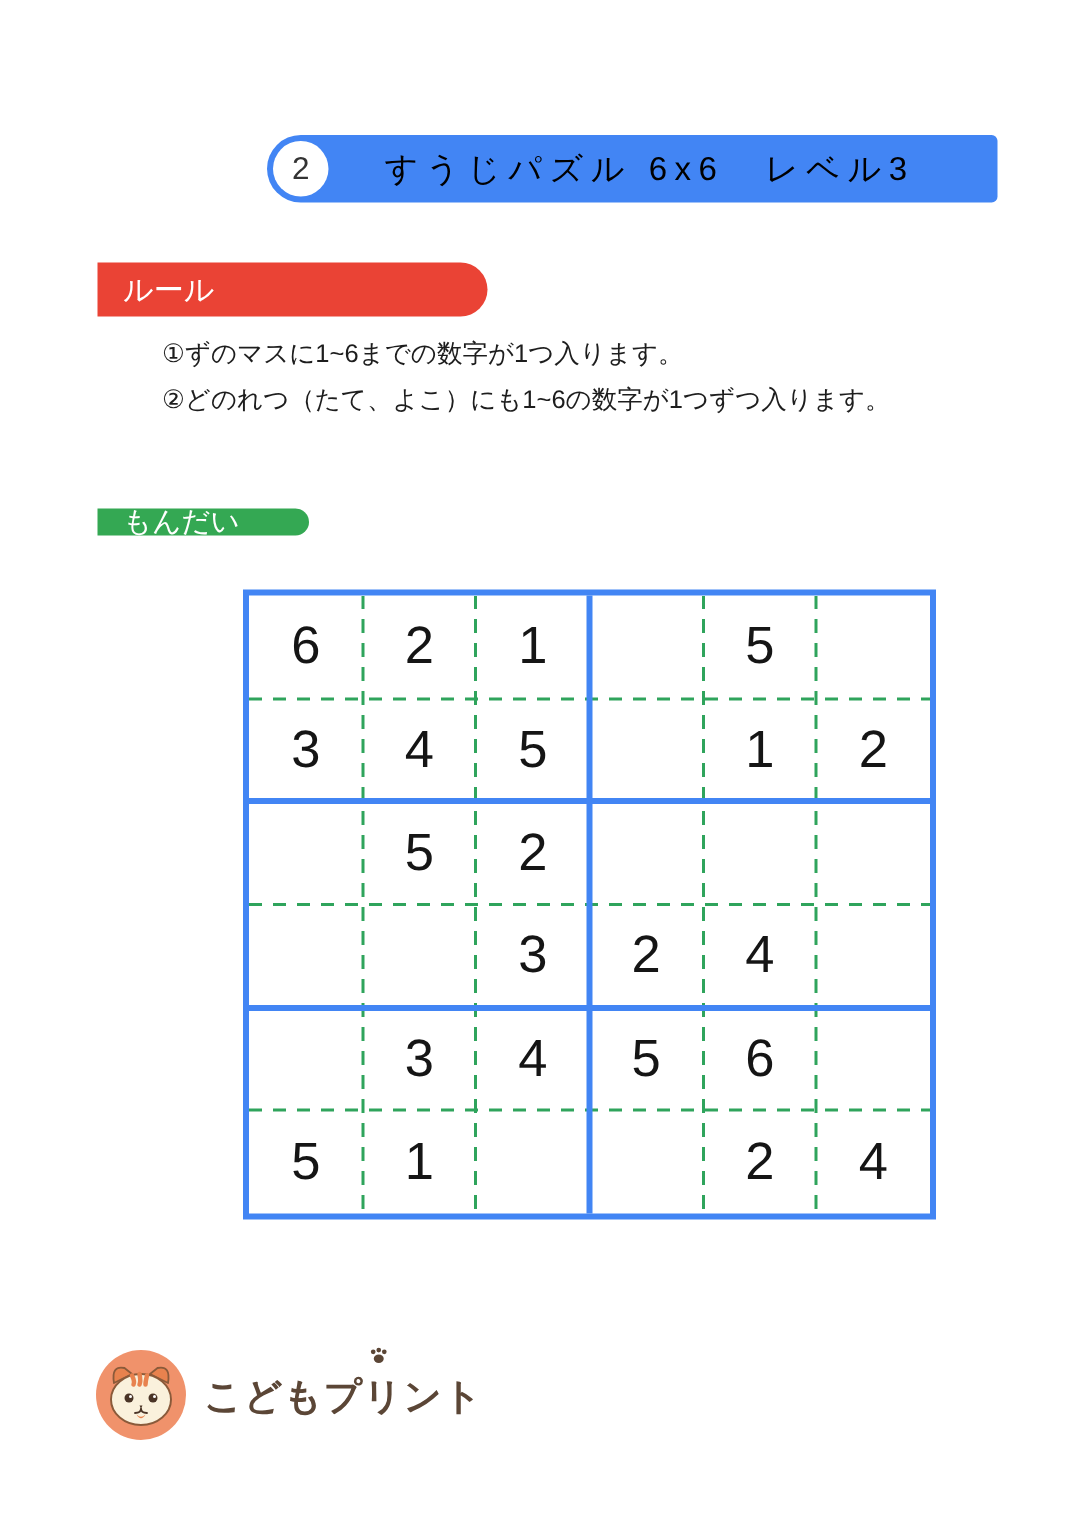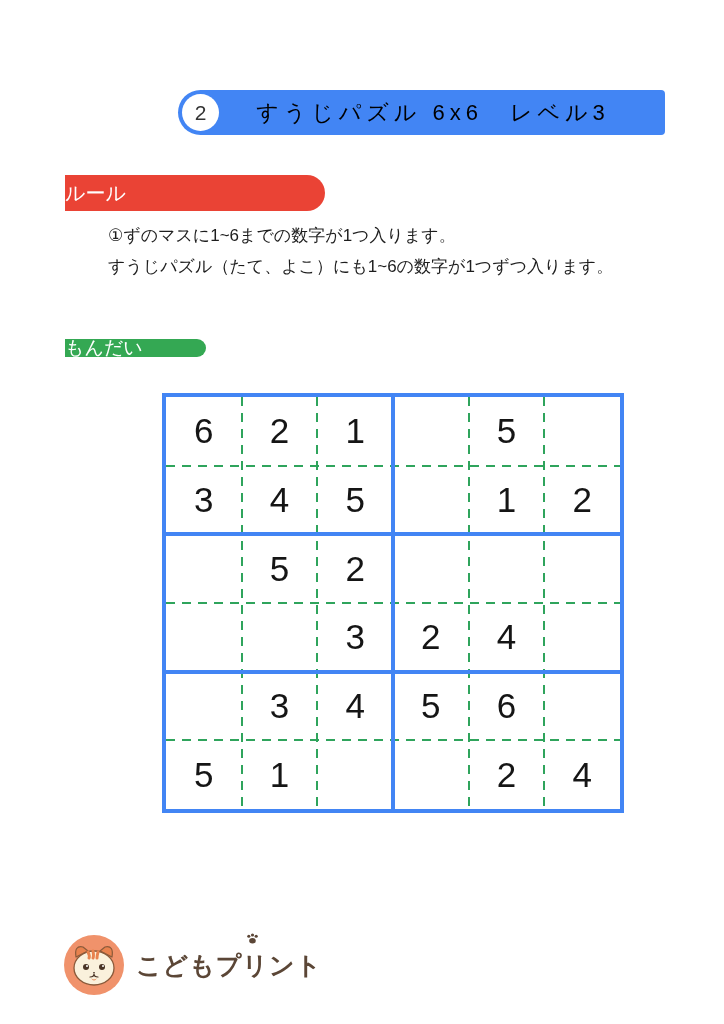--- a/index.html
+++ b/index.html
@@ -32,21 +32,21 @@
   }
   .header-title{
     flex:1; text-align:center; color:#000000;
     font-size:22px; letter-spacing:5px; padding-right:18px;
     white-space:nowrap;
   }
 
   
   .section-pill{
     position:absolute; left:65px; color:#ffffff;
-    display:flex; align-items:center; 
+    display:flex; align-items:center; padding-left:17px;
     white-space:nowrap;
   }
   .rules-pill{
     top:175px; width:260px; height:36px; font-size:20px;
     background:var(--red); border-radius:0 18px 18px 0;
   }
   .problem-pill{
     top:339px; width:141px; height:18px; font-size:19px;
     background:var(--green); border-radius:0 17px 17px 0;
   }
@@ -77,21 +77,21 @@
   .line{position:absolute; pointer-events:none;}
   .gv{ top:0; bottom:0; width:2px; transform:translateX(-1px);
        background:repeating-linear-gradient(to bottom,var(--grid-green) 0 9px,transparent 9px 16px);}
   .gh{ left:0; right:0; height:2px; transform:translateY(-1px);
        background:repeating-linear-gradient(to right,var(--grid-green) 0 9px,transparent 9px 16px);}
   .bv{ top:0; bottom:0; width:4px; transform:translateX(-2px); background:var(--grid-blue);}
   .bh{ left:0; right:0; height:4px; transform:translateY(-2px); background:var(--grid-blue);}
 
   
   .brand{
-    position:absolute; left:64px; top:935px; height:60px;
+    position:absolute; left:64px; top:900px; height:60px;
     display:flex; align-items:center;justify-content:center;
   }
   .brand-logo{ width:60px; height:60px; flex:0 0 auto;}
   .brand-text{
     margin-left:12px; font-size:25px; font-weight:bold;
     color:var(--brand-brown); letter-spacing:1px; white-space:nowrap;
   }
   .paw{ position:absolute; left:182px; top:-2px; width:13px; height:12px;}
 </style>
 </head>
@@ -102,21 +102,21 @@
     <span>2</span>
   </div>
   <div class="header-title">すうじパズル 6x6　レベル3</div>
 </div>
 
 <div class="section-pill rules-pill">
   <span>ルール</span>
 </div>
 <ul class="rules-list">
   <li>①ずのマスに1~6までの数字が1つ入ります。</li>
-  <li>すうじパズル（たて、よこ）にも1~6の数字が1つずつ入ります。</li>
+  <li>②どのれつ（たて、よこ）にも1~6の数字が1つずつ入ります。</li>
 </ul>
 
 <div class="section-pill problem-pill">
   <span>もんだい</span>
 </div>
 
 <div class="grid">
   <div class="cells">
       <div class="cell">6</div>
       <div class="cell">2</div>

